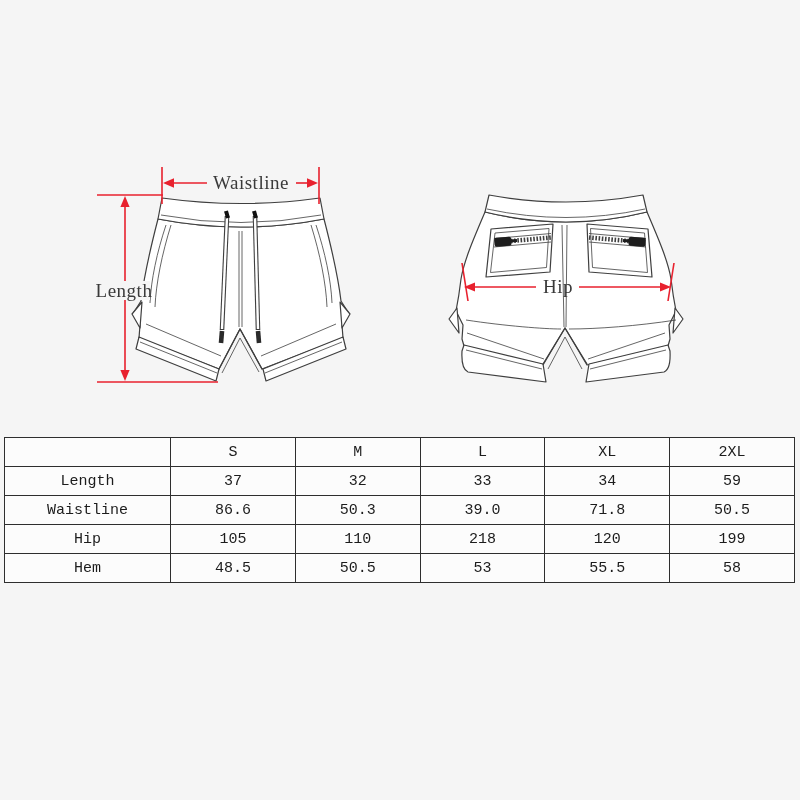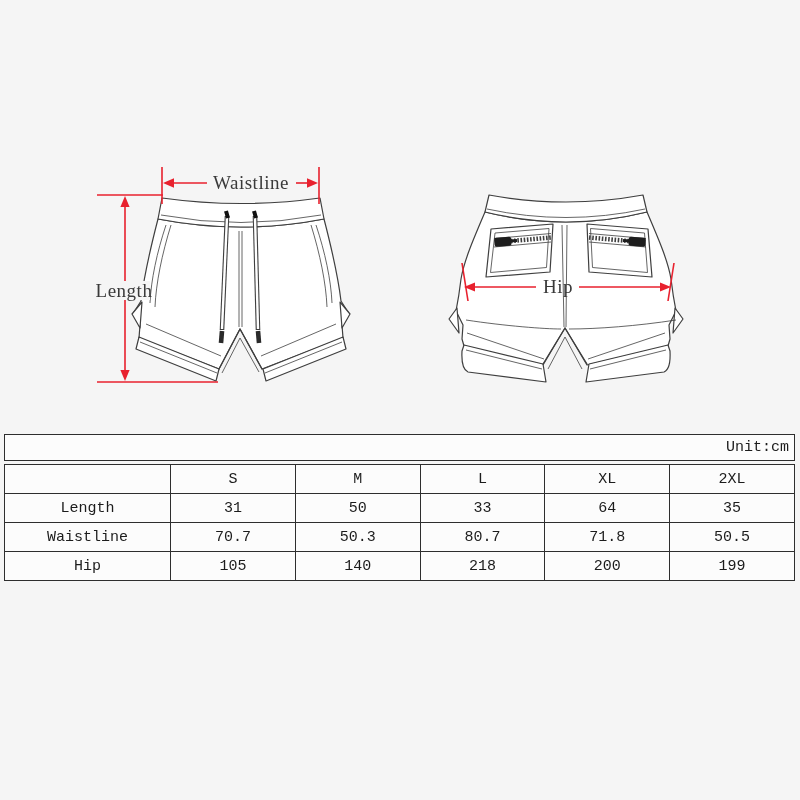--- a/index.html
+++ b/index.html
@@ -168,21 +168,20 @@
       <line class="red" x1="674" y1="263" x2="668" y2="301"></line>
       <line class="red" x1="472" y1="287" x2="536" y2="287"></line>
       <line class="red" x1="579" y1="287" x2="661" y2="287"></line>
       <polygon class="redfill" points="464,287 475,282.4 475,291.6"></polygon>
       <polygon class="redfill" points="671,287 660,282.4 660,291.6"></polygon>
       <text x="558" y="293" text-anchor="middle">Hip</text>
     </g>
   </svg>
 
   <div class="table-wrap">
-    <div class="unit-bar">Unit:cm</div>
     <table class="size">
       <colgroup>
           <col style="width:166px">
           <col>
           <col>
           <col>
           <col>
           <col>
         </colgroup>
       <thead>
@@ -191,38 +190,46 @@
           <th>S</th>
           <th>M</th>
           <th>L</th>
           <th>XL</th>
           <th>2XL</th>
         </tr>
       </thead>
       <tbody>
         <tr>
           <th>Length</th>
-          <td>31</td>
-          <td>50</td>
+          <td>37</td>
+          <td>32</td>
           <td>33</td>
-          <td>64</td>
-          <td>35</td>
+          <td>34</td>
+          <td>59</td>
         </tr>
         <tr>
           <th>Waistline</th>
-          <td>70.7</td>
+          <td>86.6</td>
           <td>50.3</td>
-          <td>80.7</td>
+          <td>39.0</td>
           <td>71.8</td>
           <td>50.5</td>
         </tr>
         <tr>
           <th>Hip</th>
           <td>105</td>
-          <td>140</td>
+          <td>110</td>
           <td>218</td>
-          <td>200</td>
+          <td>120</td>
           <td>199</td>
+        </tr>
+        <tr>
+          <th>Hem</th>
+          <td>48.5</td>
+          <td>50.5</td>
+          <td>53</td>
+          <td>55.5</td>
+          <td>58</td>
         </tr>
       </tbody>
     </table>
   </div>
 </div>
 
 </body></html>

